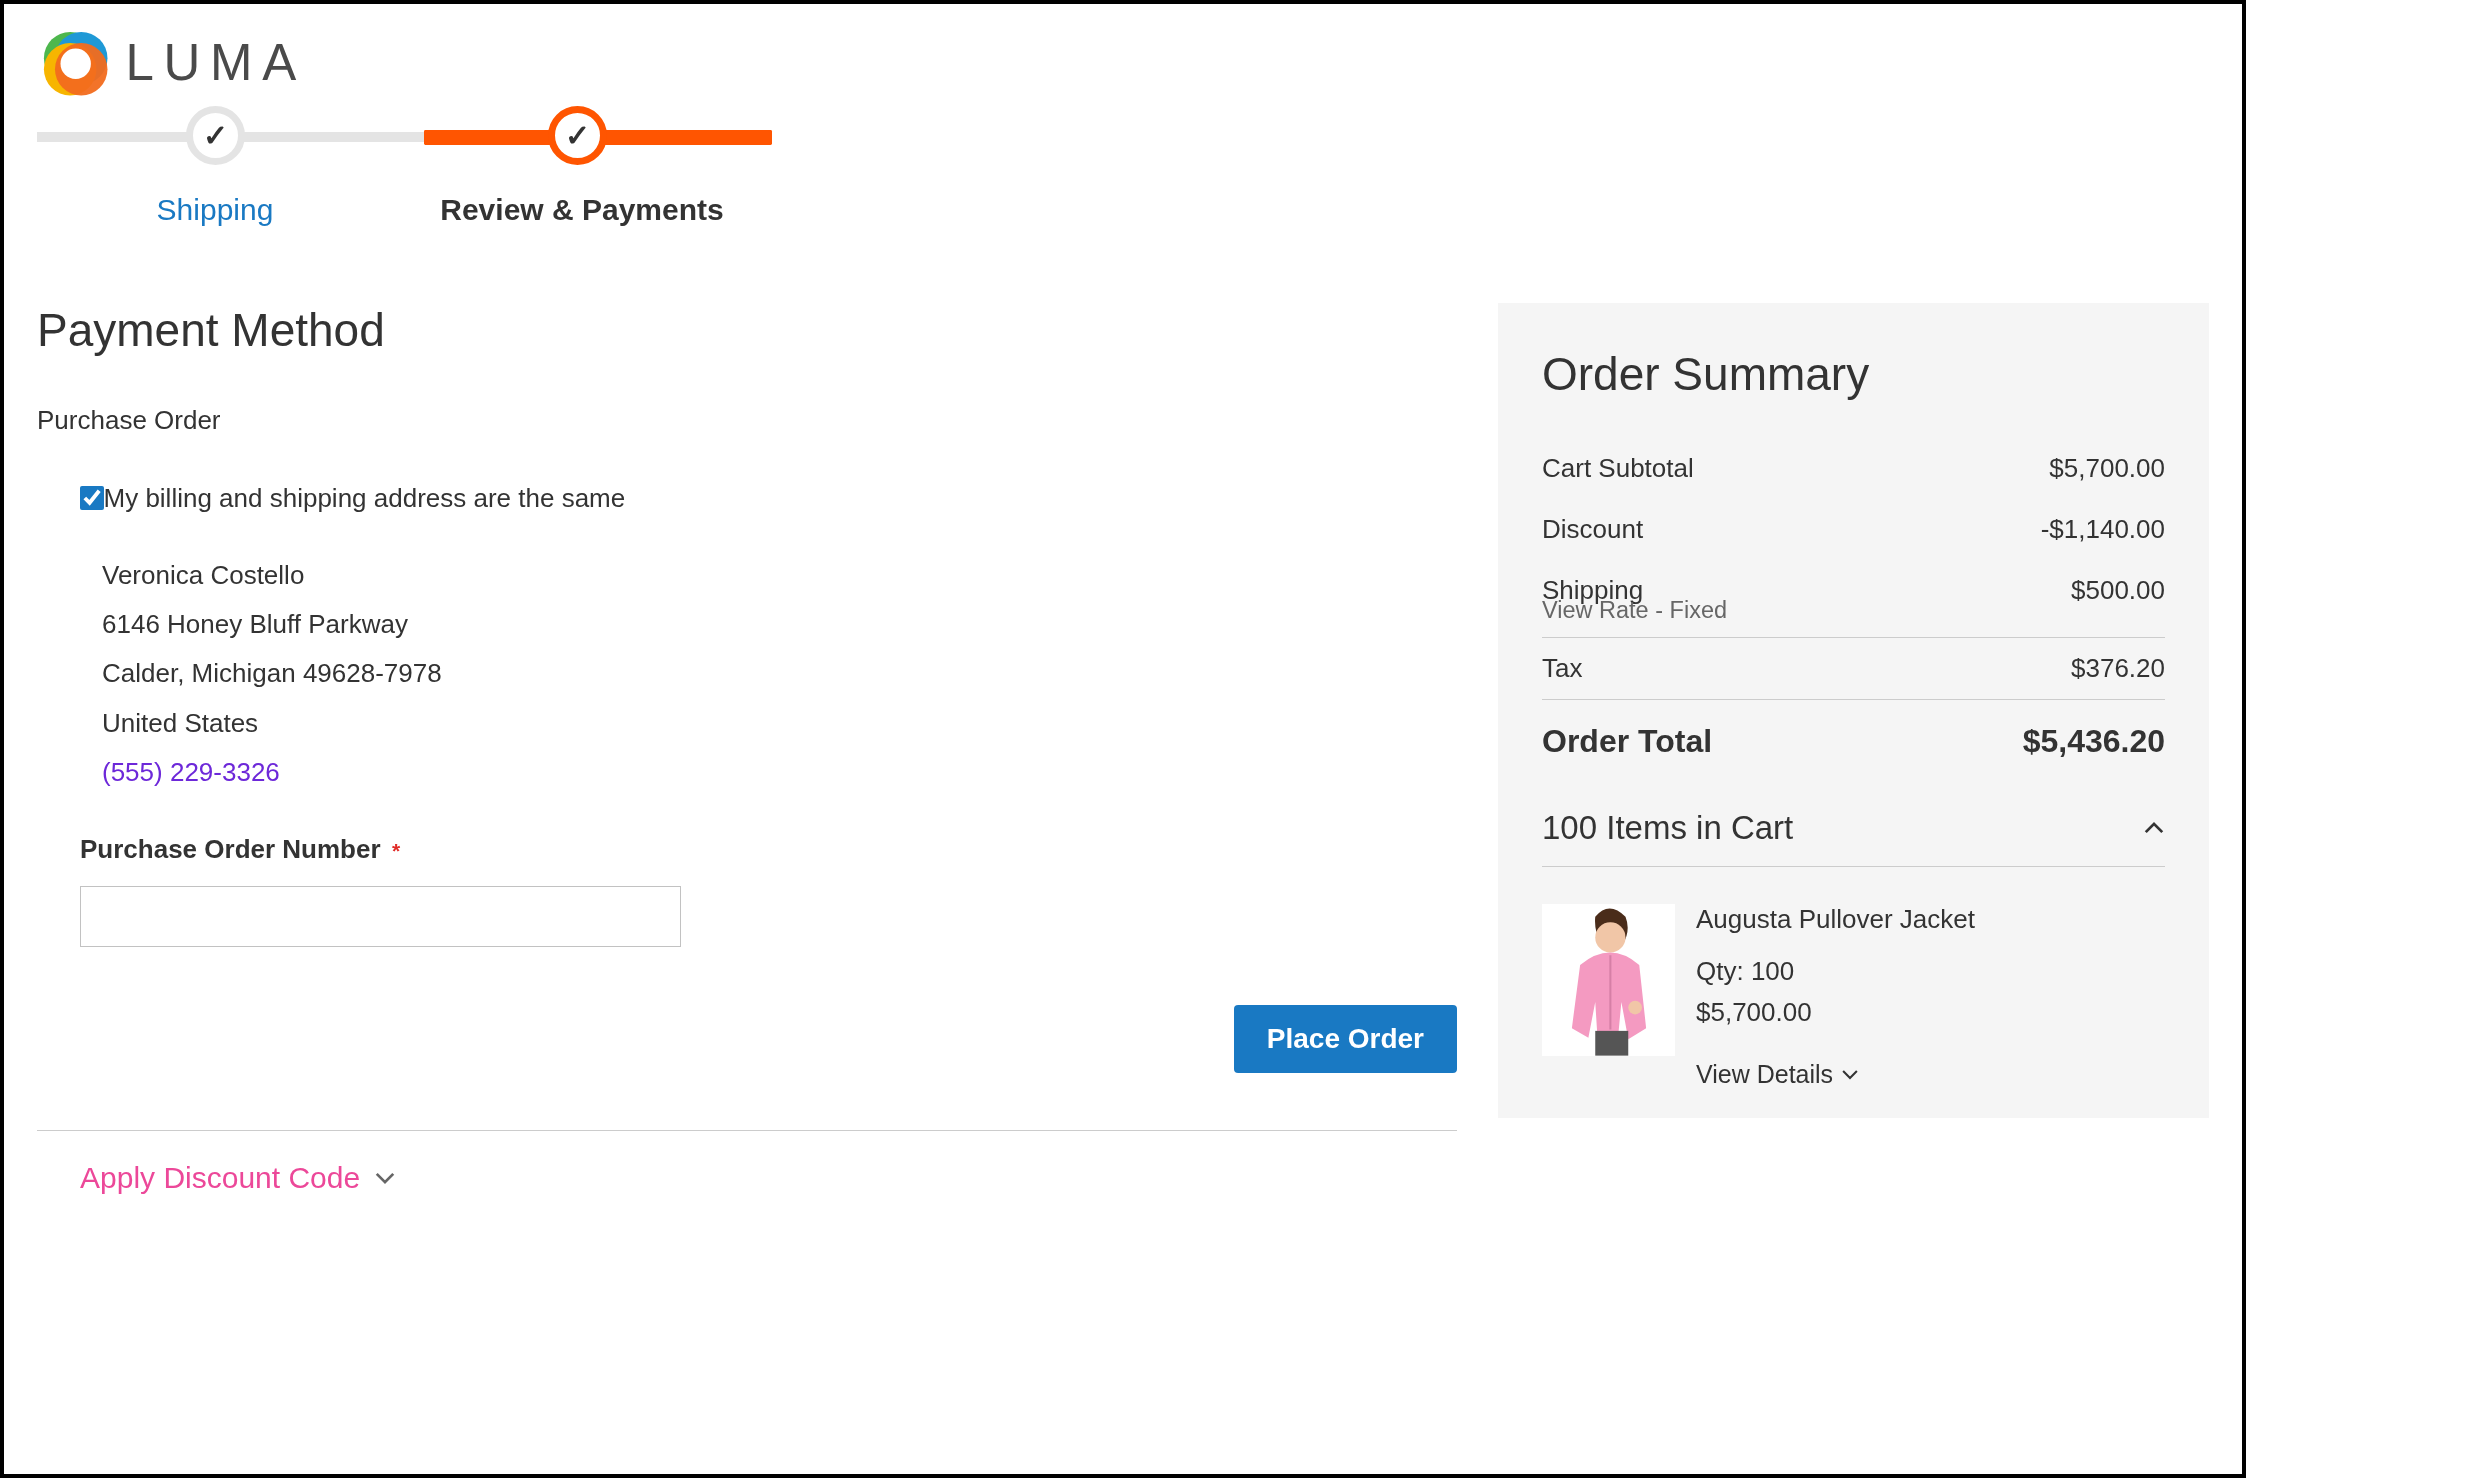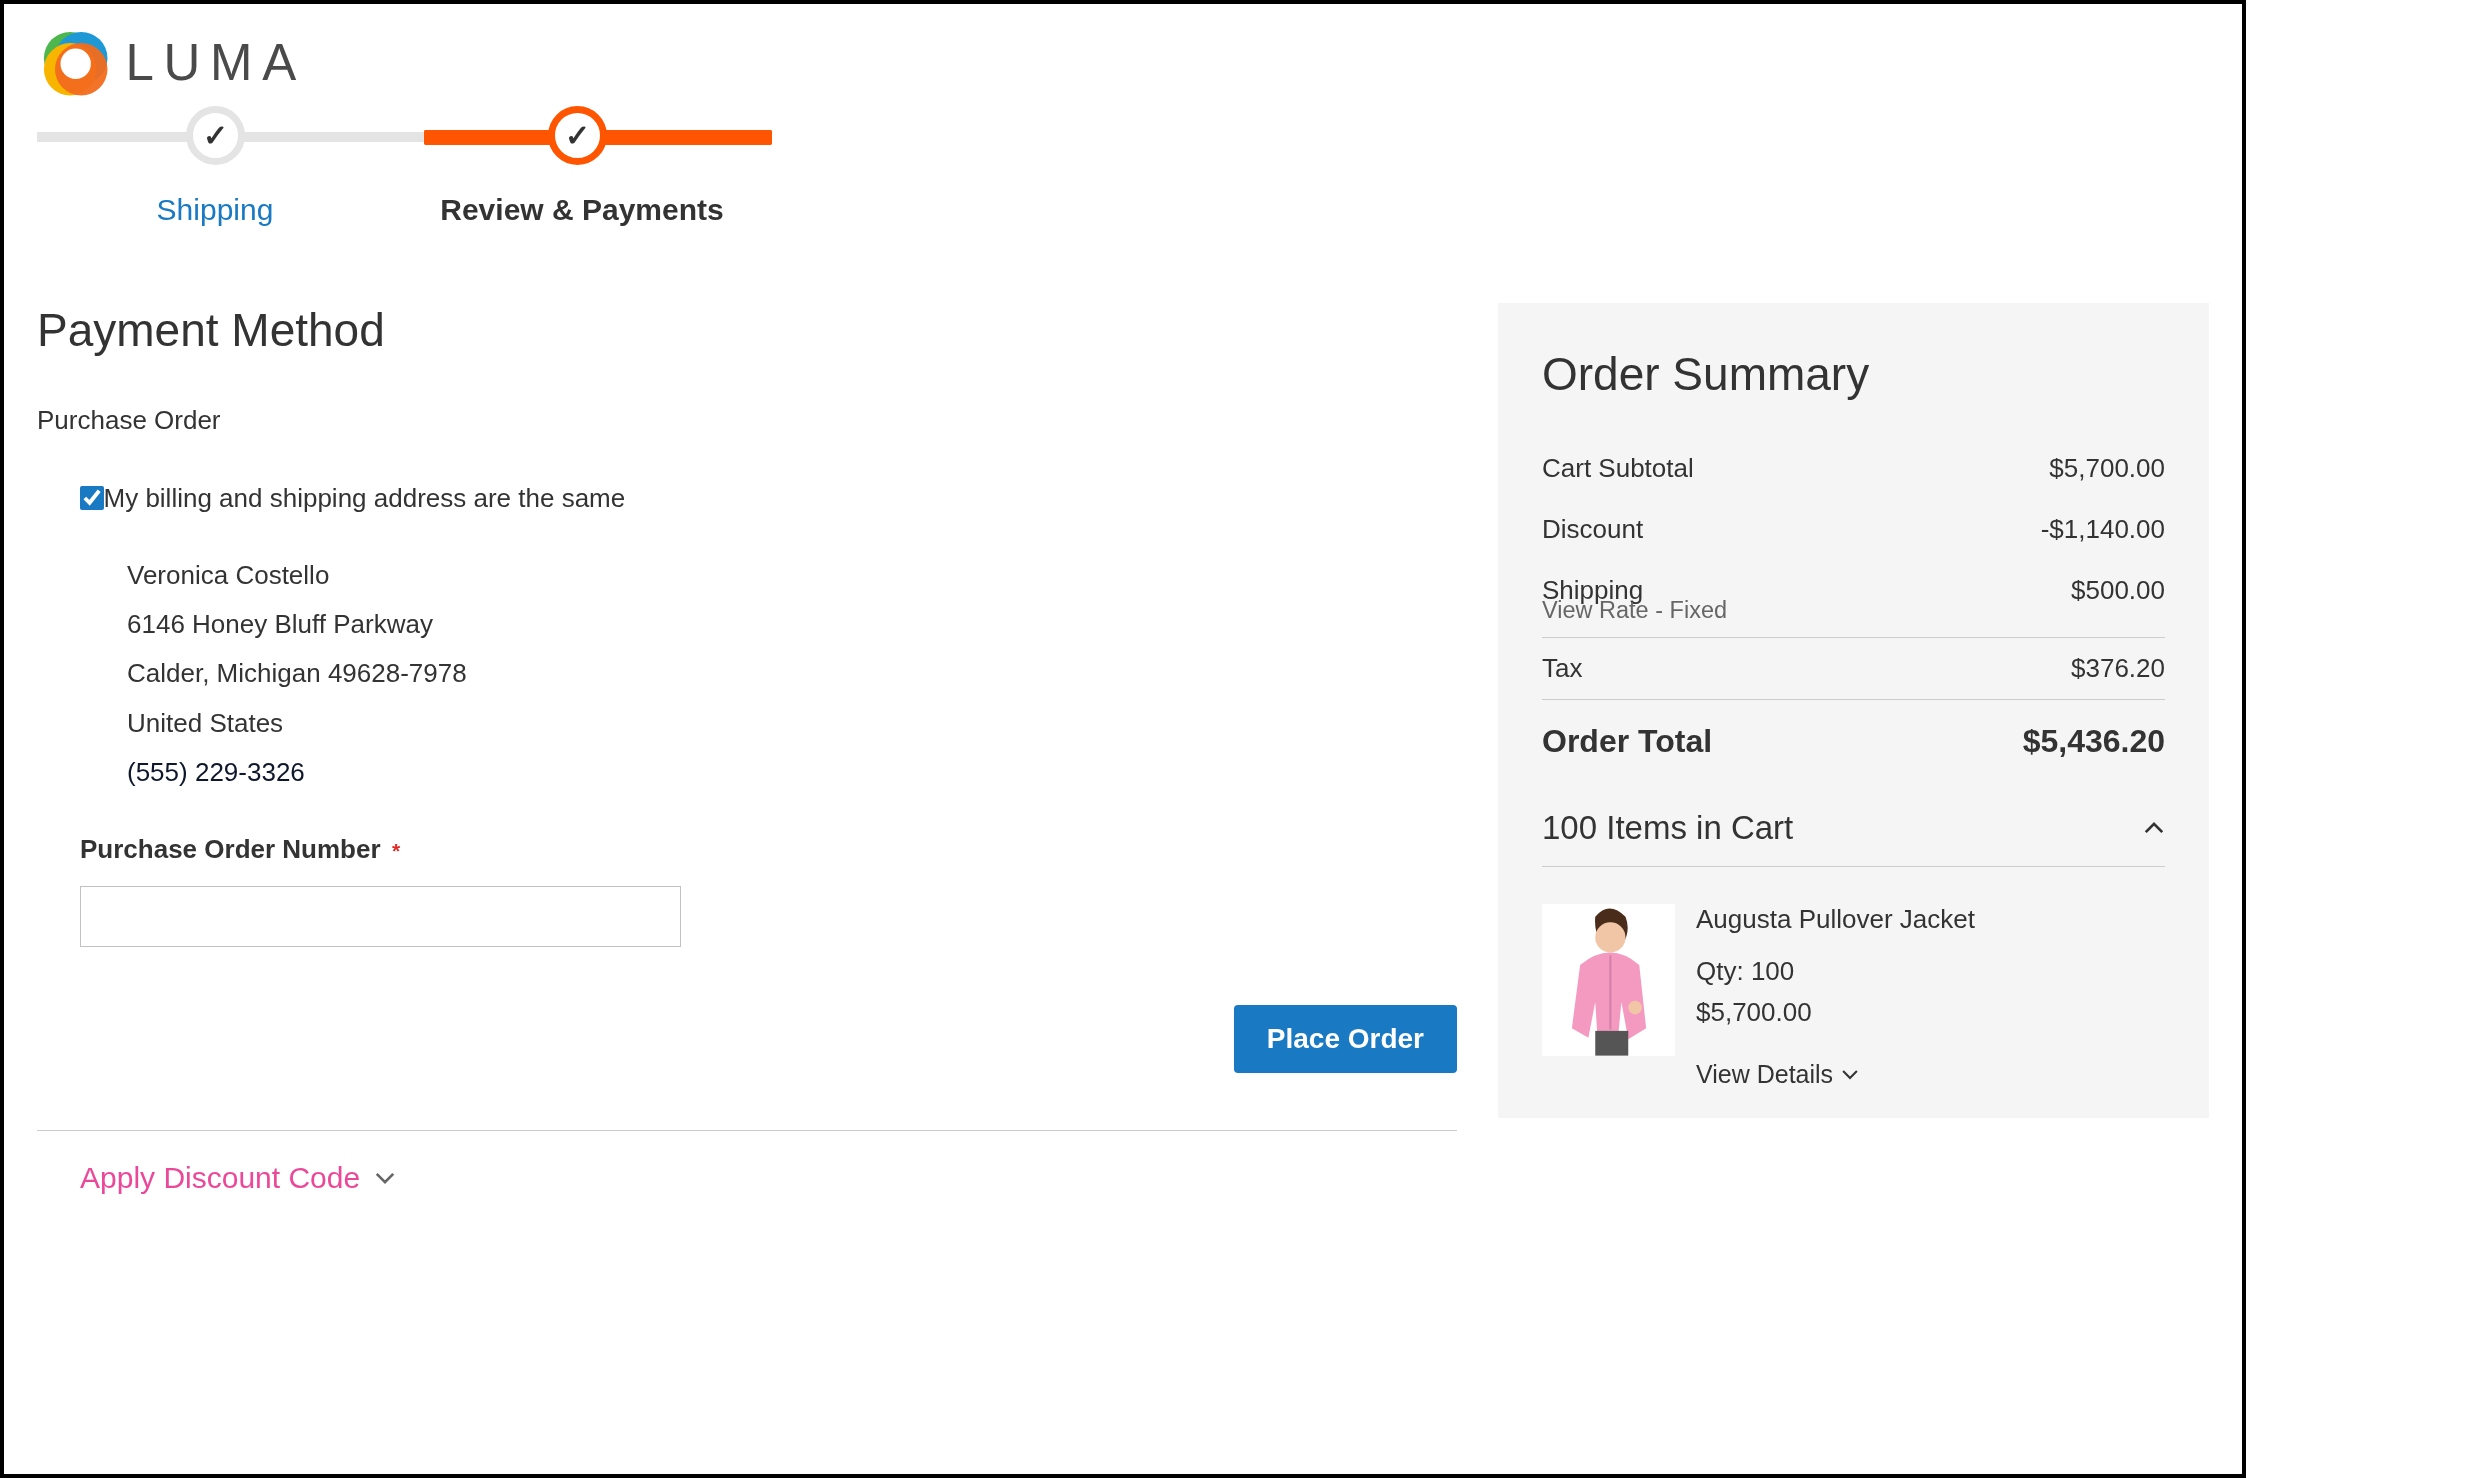--- a/index.html
+++ b/index.html
@@ -124,27 +124,27 @@
     width: 23.5px;
     height: 23.5px;
     accent-color: #1979c3;
   }
   .billing-row label {
     font-size: 26px;
     color: #333;
   }
 
   .address {
-    margin-left: 90px;
+    margin-left: 65px;
     font-size: 26px;
     color: #333;
     line-height: 1.9;
     margin-bottom: 36px;
   }
-  .address .phone { color: #0f172a; }
+  .address .phone { color: #6d28d9; }
 
   .field-group { margin-left: 43px; margin-bottom: 58px; }
   .field-label {
     font-size: 26px;
     font-weight: 700;
     color: #333;
     margin-bottom: 21px;
     display: block;
   }
   .field-label .req { color: #e02b27; font-size: 21px; margin-left: 4.1px; }

